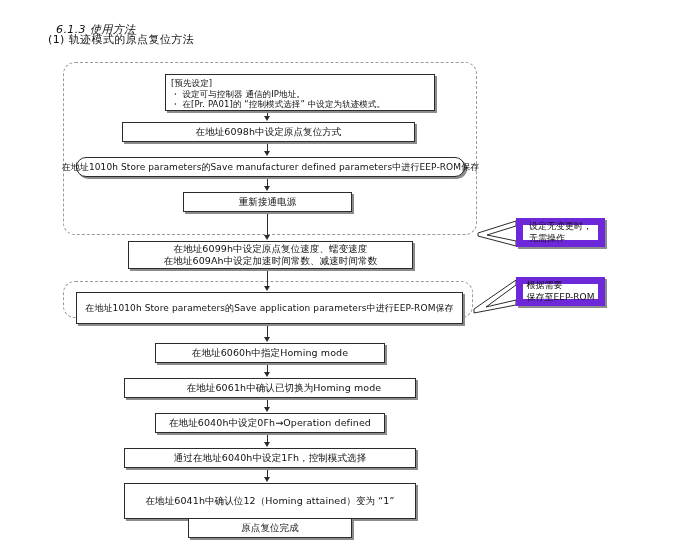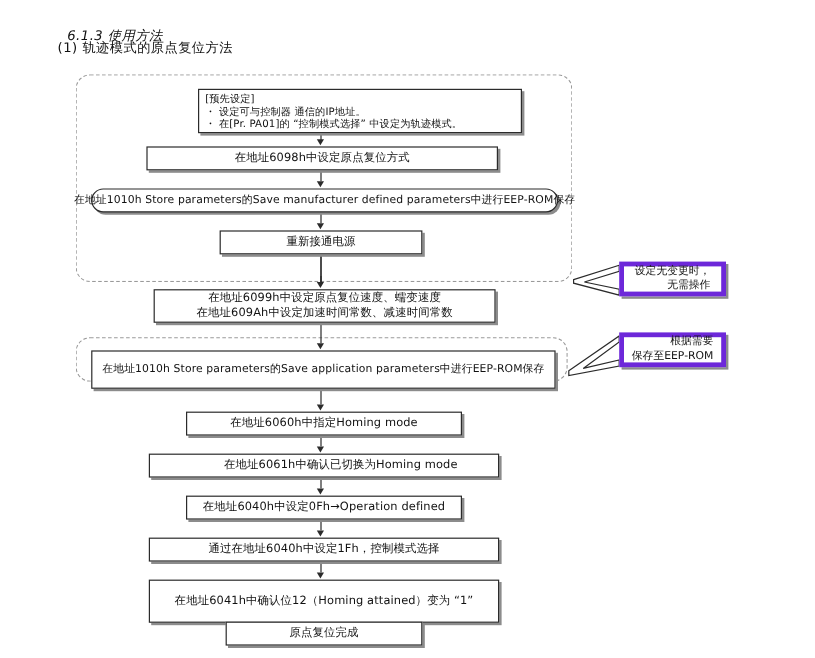--- a/index.html
+++ b/index.html
@@ -73,27 +73,27 @@
   #n-6040a{left:155px;top:413px;width:230px;height:20px;}
   #n-6040b{left:124px;top:448px;width:292px;height:20px;}
   #n-6041{left:124px;top:483px;width:292px;height:36px;}
   #n-done{left:188px;top:518px;width:164px;height:20px;}
 
   
   .callout{
     position:absolute;
     box-sizing:border-box;
     background:#fff;
-    border:4px solid #6d28d9;
+    border:7px solid #6d28d9;
     box-shadow:2px 2px 0 0 #8c8c8c;
     display:flex;
     flex-direction:column;
     align-items:center;
     justify-content:center;
-    text-align:right;
+    text-align:left;
     font-size:9px;
     line-height:11.5px;
     color:#111;
     white-space:pre;
   }
   #c-nochange{left:516px;top:218px;width:89px;height:29px;}
   #c-asneeded{left:516px;top:277px;width:89px;height:29px;}
 
   
   .vline{

